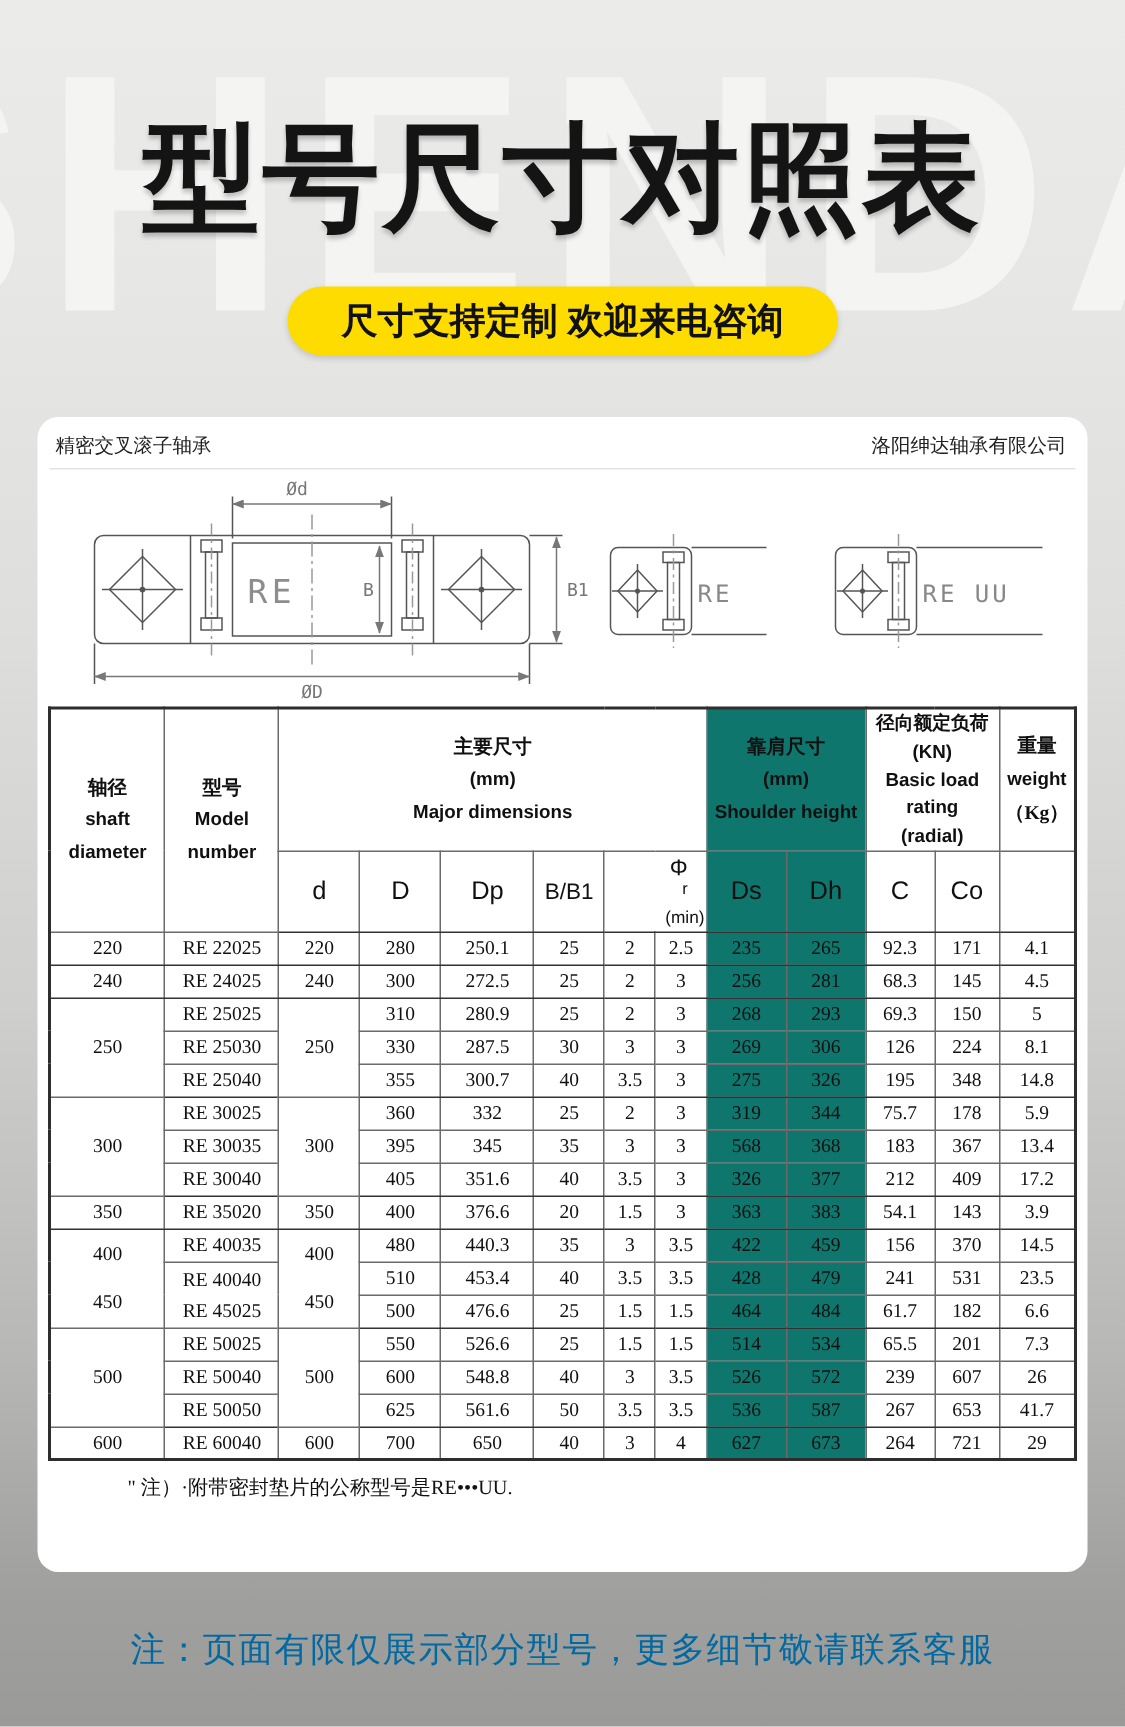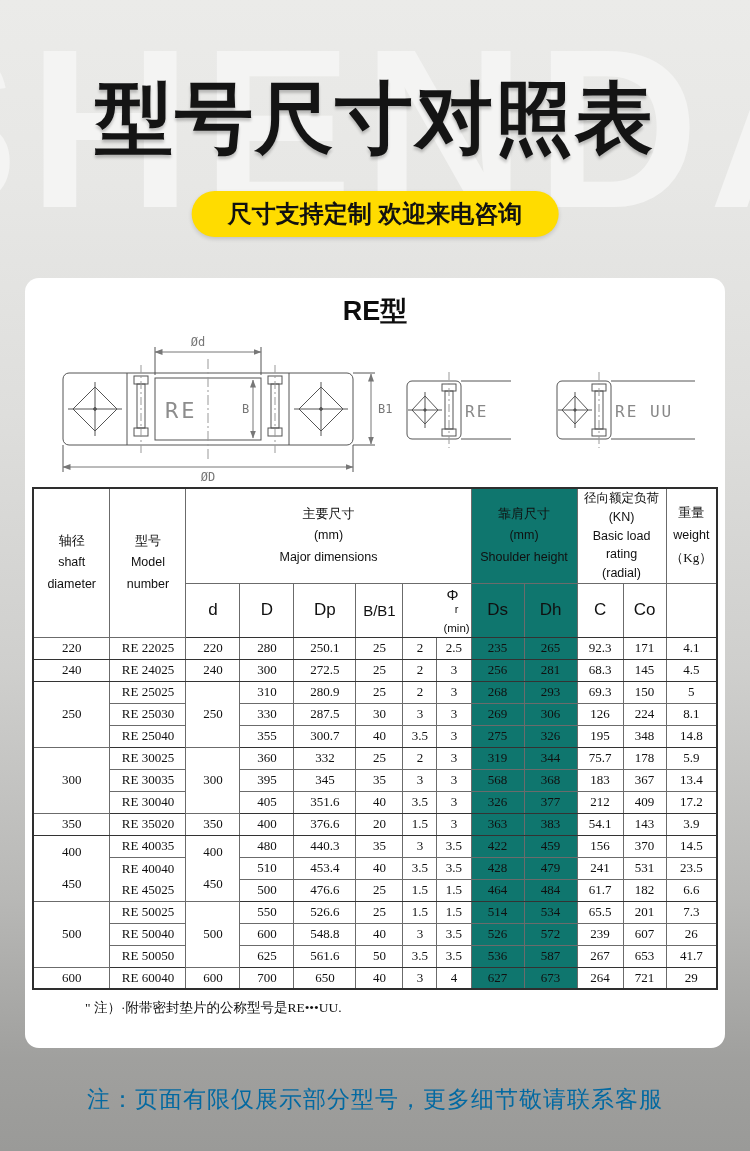--- a/index.html
+++ b/index.html
@@ -44,21 +44,21 @@
     font-family:"Liberation Sans", sans-serif; color:#0d0d0d;
   }
   .drawing-wrap { margin:2px auto 0; width:680px; height:152px; }
   svg text { font-family:"DejaVu Sans Mono", monospace; }
   
   table.spec {
     border-collapse:collapse; table-layout:fixed; width:684px; margin:4px auto 0;
     border:2px solid #2e2e2e; font-size:13px; color:#101010;
   }
   .spec th, .spec td { border:1px solid #6b6b6b; text-align:center; vertical-align:middle; padding:0; }
-  .spec thead tr.h1 th { height:84px; font-weight:normal; }
+  .spec thead tr.h1 th { height:84px; font-weight:bold; }
   .spec thead tr.h2 th { height:54px; font-weight:normal; border-bottom:1.5px solid #333; }
   .spec thead th span { display:block; }
   .h1 .ln { line-height:1.75; font-size:13px;margin-top:30px; }
   .h1 .ln-en { font-family:"Liberation Sans", sans-serif; font-size:12.5px; }
   .h1 .tight span { line-height:1.5; font-size:12.5px; }
   .h2 th { font-family:"Liberation Sans", sans-serif; font-size:17px; }
   .h2 th.small { font-size:15px; }
   .phi-cell { text-align:right !important; padding-right:4px !important; }
   .phi-top { font-size:15px; font-family:"Liberation Sans", sans-serif; padding-right:8px; }
   .phi-top sup { font-size:11px; }
@@ -81,21 +81,24 @@
 </head>
 <body>
 
 <div class="hero">
   <div class="watermark">SHENDA</div>
   <div class="hero-title">型号尺寸对照表</div>
   <div class="badge">尺寸支持定制  欢迎来电咨询</div>
 </div>
 
 <div class="card">
-  <div class="model-type">RE型</div>
+  <div class="card-head">
+    <span>精密交叉滚子轴承</span>
+    <span>洛阳绅达轴承有限公司</span>
+  </div>
 
   <div class="drawing-wrap">
     <svg width="680" height="152" viewBox="0 0 680 152">
       <defs>
         <marker id="ar" markerWidth="8" markerHeight="6" refX="7.5" refY="3" orient="auto-start-reverse">
           <path d="M0,0 L8,3 L0,6 Z" fill="#777"></path>
         </marker>
       </defs>
 
       <g stroke="#555" fill="none" stroke-width="1" transform="translate(20,0)">

